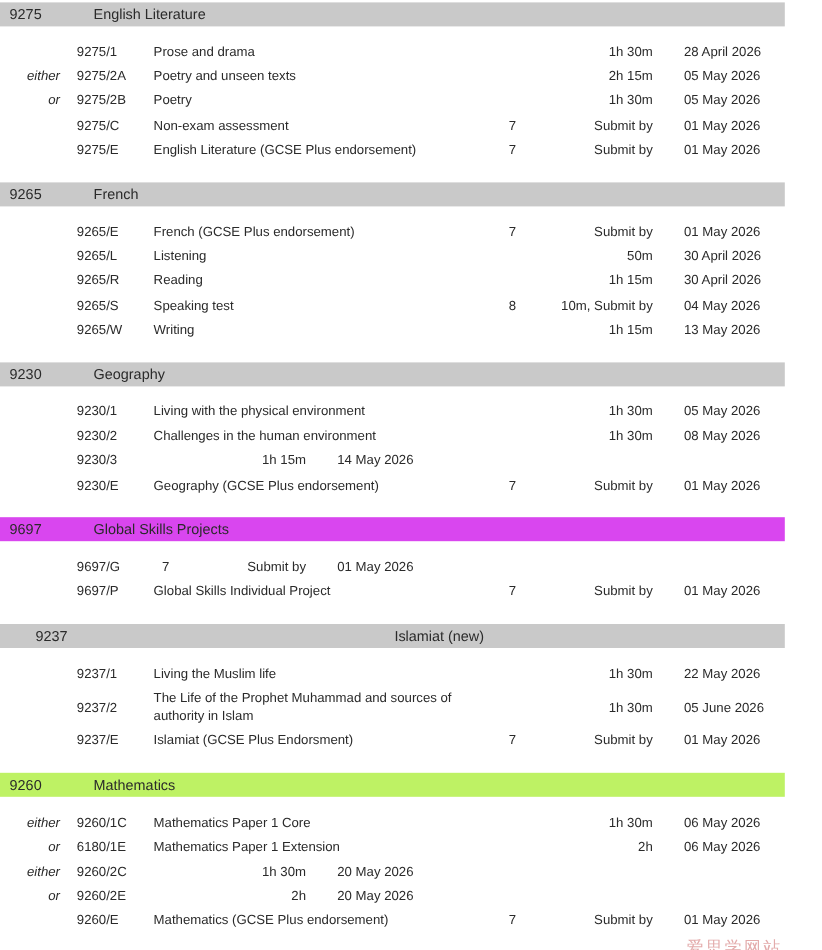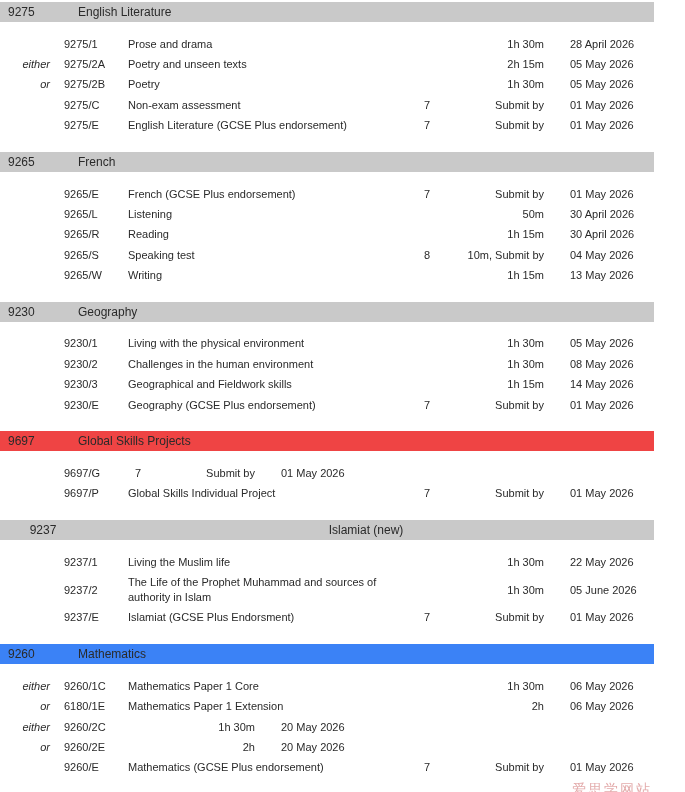--- a/index.html
+++ b/index.html
@@ -213,39 +213,38 @@
     <span class="c-code">9230/2</span>
     <span class="c-title">Challenges in the human environment</span>
     <span class="c-num"></span>
     <span class="c-dur">1h 30m</span>
     <span class="c-date">08 May 2026</span>
   </div>
 
   <div class="row">
     <span class="c-prefix"></span>
     <span class="c-code">9230/3</span>
-    <span class="c-title">Geographical and Fieldwork skills</span>
     <span class="c-num"></span>
     <span class="c-dur">1h 15m</span>
     <span class="c-date">14 May 2026</span>
   </div>
 
   <div class="row">
     <span class="c-prefix"></span>
     <span class="c-code">9230/E</span>
     <span class="c-title">Geography (GCSE Plus endorsement)</span>
     <span class="c-num">7</span>
     <span class="c-dur">Submit by</span>
     <span class="c-date">01 May 2026</span>
   </div>
 </div>
   </div>
 
   <div>
-    <div class="section-bar" style="background: #ef4444;">
+    <div class="section-bar" style="background: #d946ef;">
       <span class="bar-code">9697</span>
       <span class="bar-title">Global Skills Projects</span>
     </div>
     <div class="section-rows">
   <div class="row">
     <span class="c-prefix"></span>
     <span class="c-code">9697/G</span>
     <span class="c-num">7</span>
     <span class="c-dur">Submit by</span>
     <span class="c-date">01 May 2026</span>
@@ -291,21 +290,21 @@
     <span class="c-code">9237/E</span>
     <span class="c-title">Islamiat (GCSE Plus Endorsment)</span>
     <span class="c-num">7</span>
     <span class="c-dur">Submit by</span>
     <span class="c-date">01 May 2026</span>
   </div>
 </div>
   </div>
 
   <div>
-    <div class="section-bar" style="background: #3b82f6;">
+    <div class="section-bar" style="background: #bef264;">
       <span class="bar-code">9260</span>
       <span class="bar-title">Mathematics</span>
     </div>
     <div class="section-rows">
   <div class="row">
     <span class="c-prefix">either</span>
     <span class="c-code">9260/1C</span>
     <span class="c-title">Mathematics Paper 1 Core</span>
     <span class="c-num"></span>
     <span class="c-dur">1h 30m</span>

